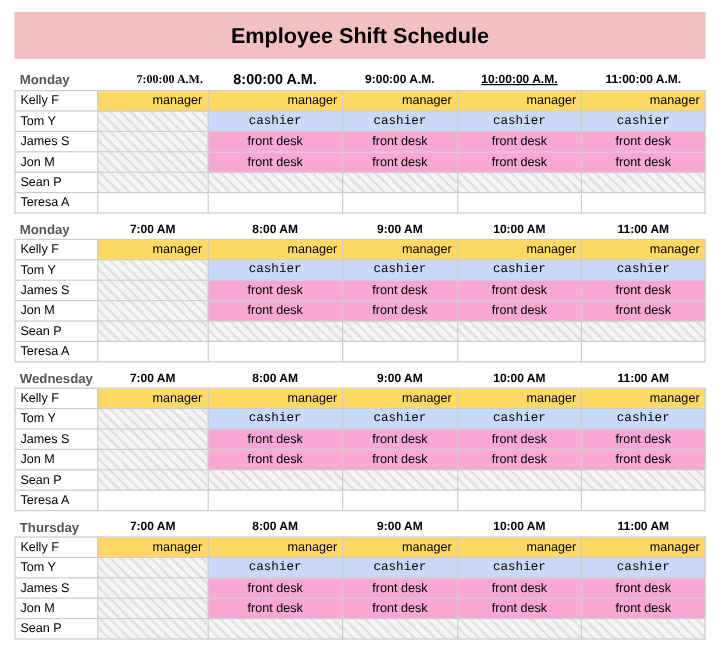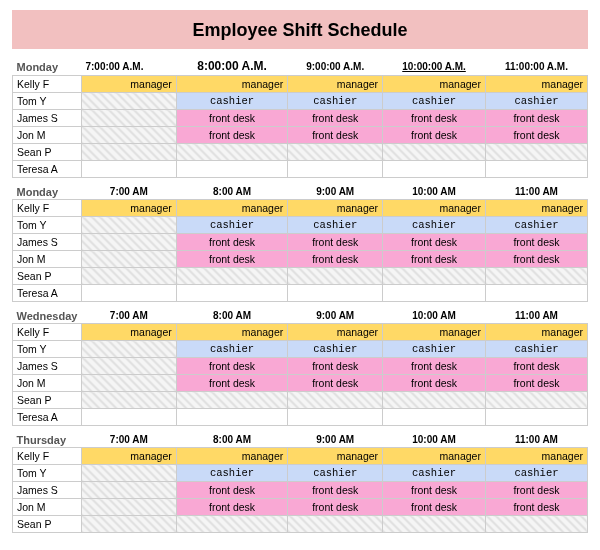--- a/index.html
+++ b/index.html
@@ -93,21 +93,21 @@
 <body>
 
 <div class="page">
   <div class="title-area">
     <h1>Employee Shift Schedule</h1>
   </div>
   <table class="schedule-table" id="main-table">
   <tbody>
         <tr class="day-header">
           <td class="day-label" style="font-weight: bold; color: rgb(85, 85, 85); border: none; padding-bottom: 1px;">Monday</td>
-          <td class="time-cell" style="border: none; text-align: left; font-size: 10px;">7:00:00 A.M.</td>
+          <td class="time-cell" style="border: none; text-align: right; font-size: 10px; font-family: Liberation Serif, serif;">7:00:00 A.M.</td>
           <td class="time-cell" style="border: none; text-align: center; font-size: 12px;">8:00:00 A.M.</td>
           <td class="time-cell" style="border: none; text-align: center; font-size: 10px;">9:00:00 A.M.</td>
           <td class="time-cell" style="border: none; text-align: center; font-size: 10px; text-decoration: underline;">10:00:00 A.M.</td>
           <td class="time-cell" style="border: none; text-align: center; font-size: 10px;">11:00:00 A.M.</td>
         </tr>
         <tr>
           <td class="name-col">Kelly F</td>
           <td class="manager-cell">manager</td>
           <td class="manager-cell">manager</td>
           <td class="manager-cell">manager</td>

